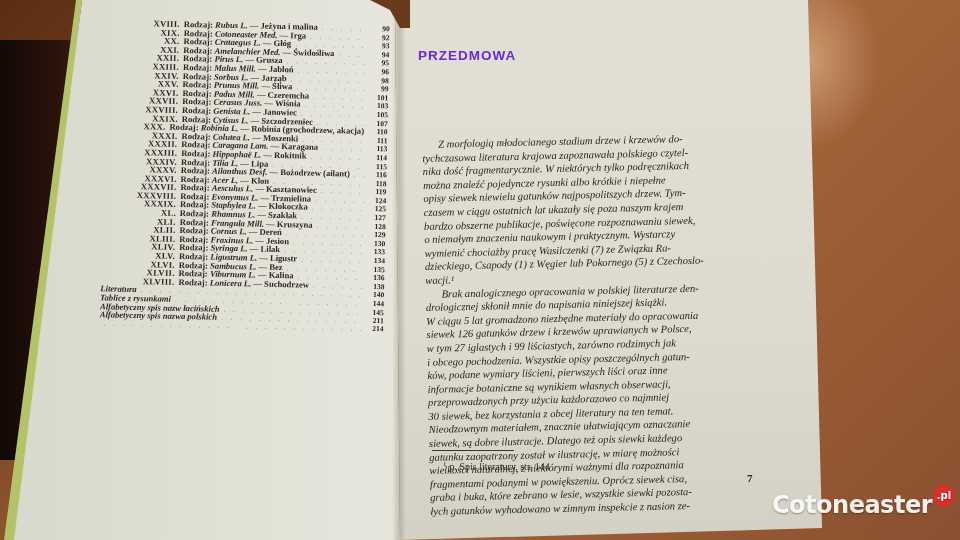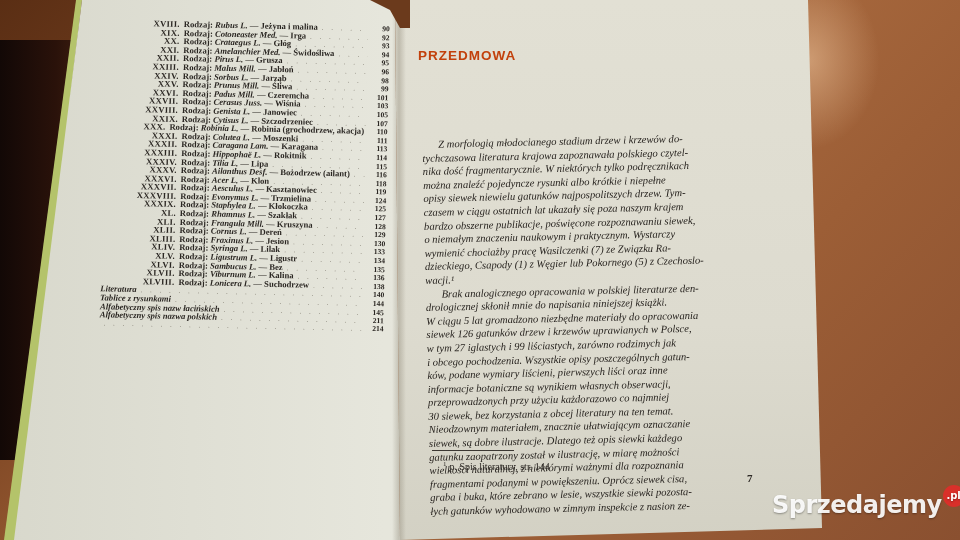--- a/index.html
+++ b/index.html
@@ -62,21 +62,21 @@
       letter-spacing: 3px; font-size: 7px;
     }
     .toc-dots::before { content: ". . . . . . . . . . . . . . . . . . . . . . . . . . . . . . . . . . . . . . . . . . . . . ."; }
     .toc-page { width: 18px; text-align: right; font-weight: bold; font-size: 7.5px; }
     .toc-row.section { padding-left: 18px; }
     .toc-row.section .toc-label { font-style: italic; font-weight: bold; }
 
     .heading {
       position: absolute; left: 418px; top: 48px;
       font-family: "Liberation Sans", sans-serif; font-size: 13.5px; font-weight: bold;
-      letter-spacing: 1px; color: #c2410c;
+      letter-spacing: 1px; color: #6d28d9;
     }
     .preface {
       position: absolute; left: 422px; top: 138px; width: 318px;
       font-size: 10.6px; line-height: 13.6px; color: #27231f;
       font-style: italic; text-align: justify;
       transform: rotate(-1.3deg); transform-origin: top left;
     }
     .preface .line { display: block; white-space: nowrap; }
     .fn-rule {
       position: absolute; left: 432px; top: 450px; width: 82px; height: 1px;
@@ -366,16 +366,16 @@
       </div>
 
     <div class="fn-rule"></div>
     <div class="footnote">
       <sup>1</sup><span>p. Spis literatury, str. 144</span>
     </div>
     <div class="page-number">7</div>
   </div>
 
   <div class="watermark">
-    <span>Sprzedajemy</span>
+    <span>Cotoneaster</span>
     <span class="wm-badge">.pl</span>
   </div>
 </div>
 
 </body></html>

